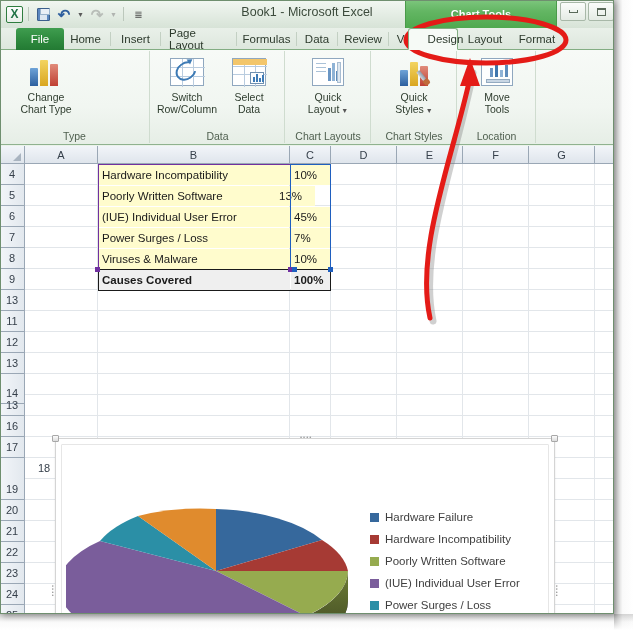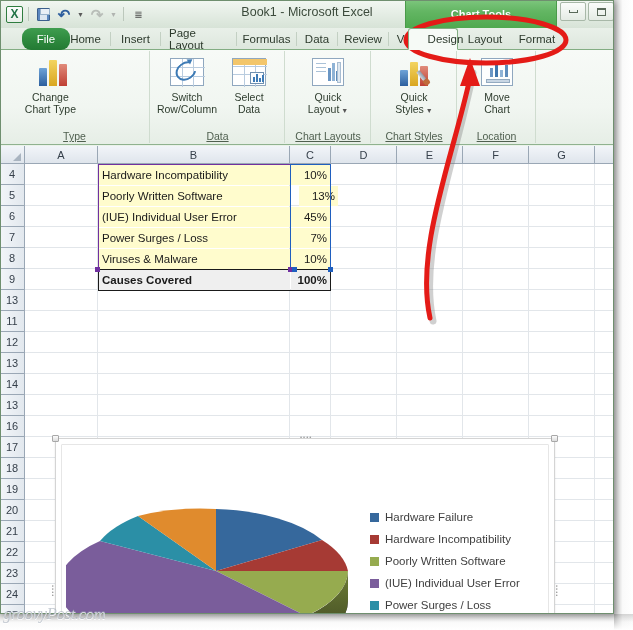--- a/index.html
+++ b/index.html
@@ -160,21 +160,21 @@
     width: 614px; height: 95px;
     background: linear-gradient(to bottom,#f7faf7 0%, #f1f6f1 60%, #e6eee6 100%);
     border-bottom: 1px solid #8fb28f;
   }
   .rgroup {
     position: absolute; top: 1px; height: 92px;
     border-right: 1px solid #cfdccf;
   }
   .rgroup-label {
     position: absolute; bottom: 1px; left: 0; width: 100%;
-    text-align: center; font-size: 10.5px; color: #4f5f4f; text-decoration: underline;
+    text-align: center; font-size: 10.5px; color: #4f5f4f;
   }
   .ritem {
     position: absolute; top: 2px;
     display: flex; flex-direction: column; align-items: center;
     width: 72px;
   }
   .ritem .icon-box {
     width: 42px; height: 38px;
     display:flex; align-items:center; justify-content:center;
   }
@@ -293,21 +293,21 @@
   .cell {
     position: absolute;
     font-size: 11.5px;
     color: #1a1a1a;
     display: flex; align-items: center;
     padding: 0 3px;
     white-space: nowrap;
   }
   .cell.yellow { background: #fffccd; }
   .cell.grey   { background: #efefef; font-weight: bold; }
-  .cell.right  { justify-content: flex-end; }
+  .cell.right  { }
 
   .range-border {
     position:absolute; border:1px solid #7030a0; pointer-events:none;
   }
   .range-border.blue { border-color:#1f5fbf; }
   .handle { position:absolute; width:5px; height:5px; background:#7030a0; }
   .handle.blue { background:#1f5fbf; }
   .total-border { position:absolute; border:1.5px solid #1a1a1a; pointer-events:none; }
 
   
@@ -410,21 +410,21 @@
         <div class="win-btn">
           <span class="min-glyph"></span>
         </div>
         <div class="win-btn">
           <span class="max-glyph"></span>
         </div>
       </div>
     </div>
 
     <div class="tabstrip">
-      <div class="tab file" style="left:22px;   width:48px;border-radius:9px;">
+      <div class="tab file" style="left:16px;   width:48px;">
           <span>File</span>
         </div>
       <div class="tab" style="left:62px;  width:47px;">
           <span>Home</span>
         </div>
       <div class="tab-sep" style="left:110px;"></div>
       <div class="tab" style="left:112px; width:47px;">
           <span>Insert</span>
         </div>
       <div class="tab-sep" style="left:160px;"></div>
@@ -461,21 +461,21 @@
       <div class="help-zone">
         <span class="ribbon-collapse">▲</span>
         <span class="help-ico">?</span>
         <span class="ribbon-collapse">▬</span>
       </div>
     </div>
 
     <div class="ribbon">
 
       <div class="rgroup" style="left:0px; width:150px;">
-        <div class="ritem" style="left:4px;align-items:flex-end;">
+        <div class="ritem" style="left:10px;">
           <div class="icon-box">
             <div class="ic-bars">
               <i class="b1"></i>
                 <i class="b2"></i>
                 <i class="b3"></i>
             </div>
           </div>
           <div class="lbl">
             <span>Change</span><br>
             <span>Chart Type</span>
@@ -569,21 +569,21 @@
             <div class="ic-movechart">
               <span class="mv-bar" style="left:8px;height:9px;background:#6a96c4;"></span>
               <span class="mv-bar" style="left:13px;height:15px;background:#3f76ad;"></span>
               <span class="mv-bar" style="left:18px;height:7px;background:#8fb3d6;"></span>
               <span class="mv-bar" style="left:23px;height:12px;background:#5e8cbb;"></span>
               <span class="mv-base"></span>
             </div>
           </div>
           <div class="lbl">
             <span>Move</span><br>
-            <span>Chart</span>
+            <span>Tools</span>
           </div>
         </div>
         <div class="rgroup-label">Location</div>
       </div>
     </div>
 
     <div class="sheet">
 
       <div class="colhead">
         <div class="selcorner"></div>
@@ -635,33 +635,33 @@
           </div>
         <div class="rh" style="top:147px; height:21px;">
             <span>11</span>
           </div>
         <div class="rh" style="top:168px; height:21px;">
             <span>12</span>
           </div>
         <div class="rh" style="top:189px; height:21px;align-items:center;">
             <span>13</span>
           </div>
-        <div class="rh" style="top:210px; height:21px;">
+        <div class="rh" style="top:219px; height:21px;">
             <span>14</span>
           </div>
         <div class="rh" style="top:231px; height:21px;">
             <span>13</span>
           </div>
         <div class="rh" style="top:252px; height:21px;">
             <span>16</span>
           </div>
         <div class="rh" style="top:273px; height:21px;">
             <span>17</span>
           </div>
-        <div class="rh" style="top:294px; height:21px;">
+        <div class="rh" style="top:294px; height:21px;margin-left:32px;">
             <span>18</span>
           </div>
         <div class="rh" style="top:315px; height:21px;">
             <span>19</span>
           </div>
         <div class="rh" style="top:336px; height:21px;">
             <span>20</span>
           </div>
         <div class="rh" style="top:357px; height:21px;">
             <span>21</span>
@@ -714,21 +714,21 @@
       <div class="cell yellow" style="left:99px;  top:19px;  width:191px; height:20px;">
           <span>Hardware Incompatibility</span>
         </div>
       <div class="cell yellow right" style="left:291px; top:19px;  width:39px;  height:20px;">
           <span>10%</span>
         </div>
 
       <div class="cell yellow" style="left:99px;  top:40px;  width:191px; height:20px;">
           <span>Poorly Written Software</span>
         </div>
-      <div class="cell yellow right" style="left:299px; top:40px;  width:39px;  height:20px;">
+      <div class="cell yellow right" style="left:276px; top:40px;  width:39px;  height:20px;">
           <span>13%</span>
         </div>
 
       <div class="cell yellow" style="left:99px;  top:61px;  width:191px; height:20px;">
           <span>(IUE) Individual User Error</span>
         </div>
       <div class="cell yellow right" style="left:291px; top:61px;  width:39px;  height:20px;">
           <span>45%</span>
         </div>
 
@@ -838,15 +838,14 @@
   <svg class="annot">
 
     <path d="M 430 318 C 415 250, 452 160, 470 70" stroke="rgba(120,120,120,0.35)" stroke-width="7" fill="none" stroke-linecap="round" transform="translate(3,3)"></path>
 
     <path d="M 430 318 C 415 250, 452 160, 470 78" stroke="#e41b17" stroke-width="5" fill="none" stroke-linecap="round"></path>
     <polygon points="470,58 480,86 460,86" fill="#e41b17"></polygon>
 
     <ellipse cx="486" cy="40" rx="80" ry="23" stroke="#e41b17" stroke-width="5" fill="none"></ellipse>
   </svg>
 
-  <div class="watermark">groovyPost.com</div>
 
 </div>
 
 </body></html>

